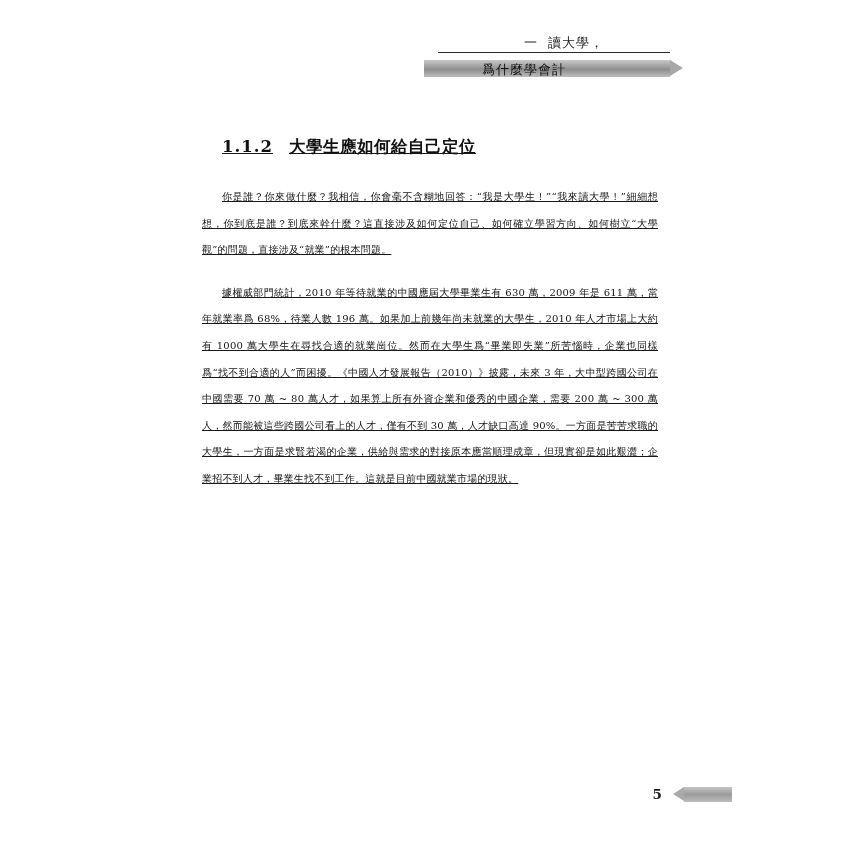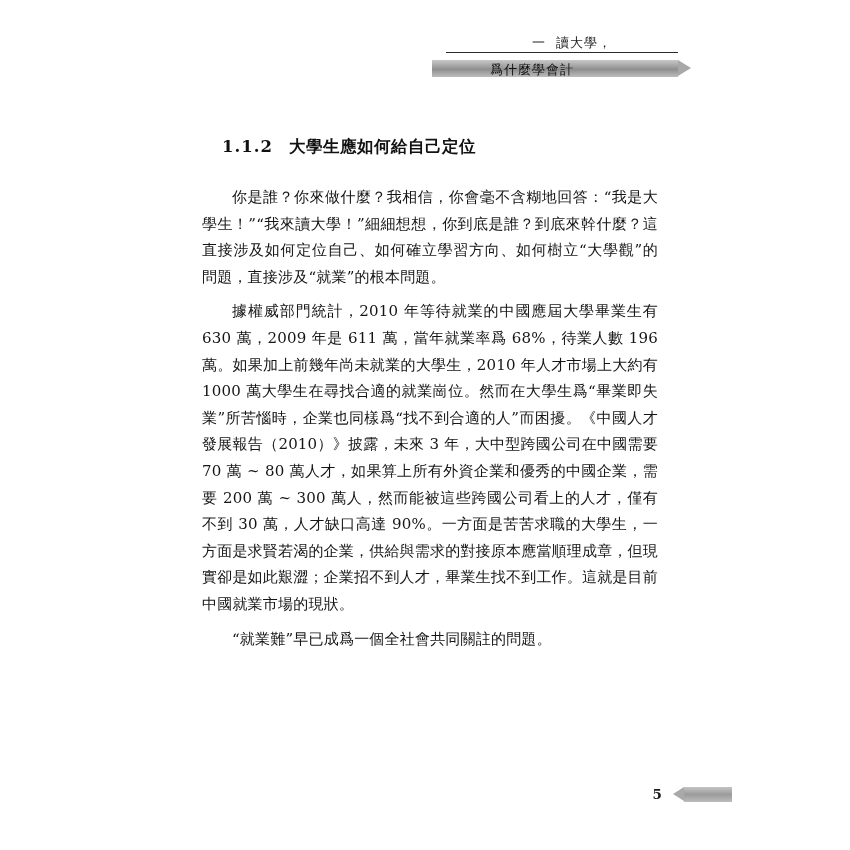--- a/index.html
+++ b/index.html
@@ -21,21 +21,21 @@
     inset: 0;
     width: 850px;
     height: 850px;
     background: #fff;
   }
 
   
   .header {
     position: absolute;
     top: 34px;
-    right: 118px;
+    right: 126px;
     width: 300px;
     height: 48px;
     font-family: Liberation Serif, serif;
   }
   .header-rule-top {
     position: absolute;
     top: 18px;
     left: 14px;
     width: 232px;
     height: 1px;
@@ -82,39 +82,40 @@
     white-space: nowrap;
     z-index: 3;
   }
 
   
   .content {
     position: absolute;
     left: 202px;
     top: 136px;
     width: 456px;
+    text-decoration: underline;
   }
 
   .section-heading {
     font-family: "DejaVu Serif", "Liberation Serif", serif;
     font-weight: bold;
     font-size: 16.5px;
     letter-spacing: 0.5px;
     margin: 0 0 26px 20px;
     color: #111;
     white-space: nowrap;
   }
   .section-heading .num {
     margin-right: 16px;
     letter-spacing: 1px;
   }
 
   p.para {
-    margin: 8px 0 2px 0;
-    font-size: 15px;
+    margin: 16px 0 2px 0;
+    font-size: 10px;
     line-height: 26.6px;
     text-align: justify;
     text-justify: inter-ideograph;
     text-indent: 2em;
     letter-spacing: 0.2px;
     color: #151515;
   }
 
   p.para.spaced {
     margin-top: 10px;
@@ -171,21 +172,20 @@
   </div>
 
   <div class="content">
 
     <h2 class="section-heading">
       <span class="num">1.1.2</span><span>大學生應如何給自己定位</span>
     </h2>
 
     <p class="para">你是誰？你來做什麼？我相信，你會毫不含糊地回答：“我是大學生！”“我來讀大學！”細細想想，你到底是誰？到底來幹什麼？這直接涉及如何定位自己、如何確立學習方向、如何樹立“大學觀”的問題，直接涉及“就業”的根本問題。</p>
     <p class="para">據權威部門統計，2010 年等待就業的中國應屆大學畢業生有 630 萬，2009 年是 611 萬，當年就業率爲 68%，待業人數 196 萬。如果加上前幾年尚未就業的大學生，2010 年人才市場上大約有 1000 萬大學生在尋找合適的就業崗位。然而在大學生爲“畢業即失業”所苦惱時，企業也同樣爲“找不到合適的人”而困擾。《中國人才發展報告（2010）》披露，未來 3 年，大中型跨國公司在中國需要 70 萬 ~ 80 萬人才，如果算上所有外資企業和優秀的中國企業，需要 200 萬 ~ 300 萬人，然而能被這些跨國公司看上的人才，僅有不到 30 萬，人才缺口高達 90%。一方面是苦苦求職的大學生，一方面是求賢若渴的企業，供給與需求的對接原本應當順理成章，但現實卻是如此艱澀；企業招不到人才，畢業生找不到工作。這就是目前中國就業市場的現狀。</p>
-    <p class="para">“就業難”早已成爲一個全社會共同關註的問題。</p>
 
   </div>
 
   <div class="footer">
     <div class="page-number">5</div>
     <div class="footer-band"></div>
   </div>
 
 </div>
 

